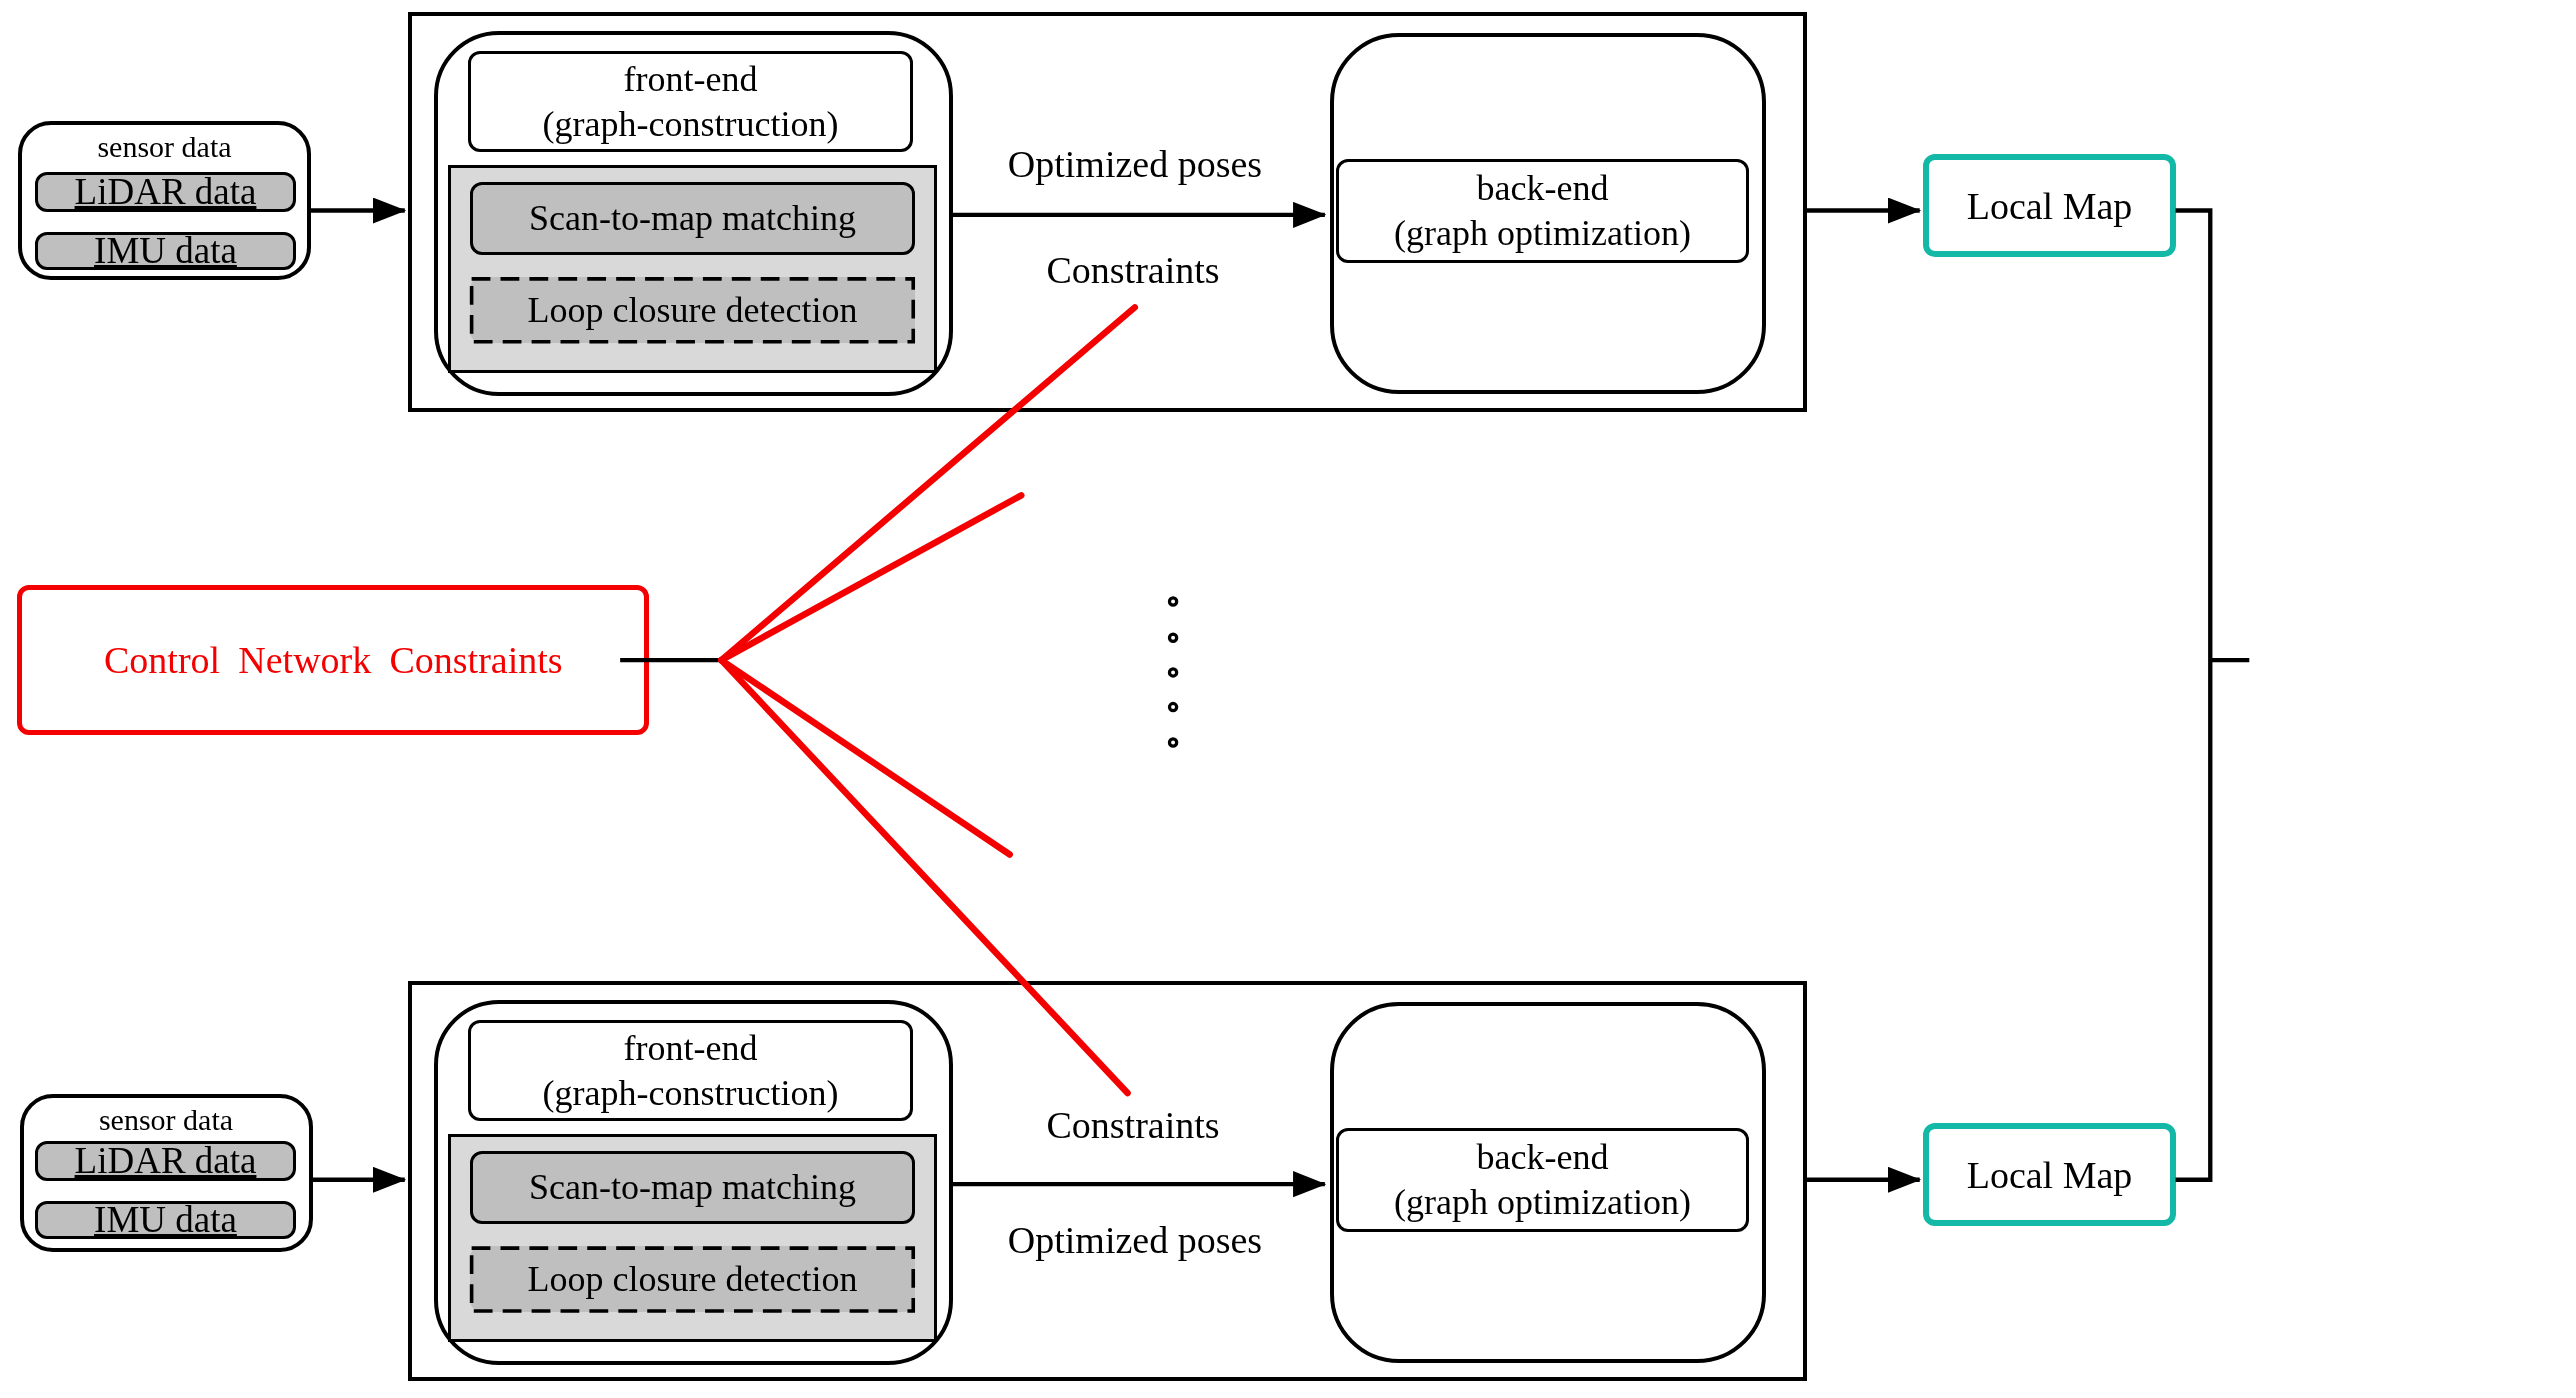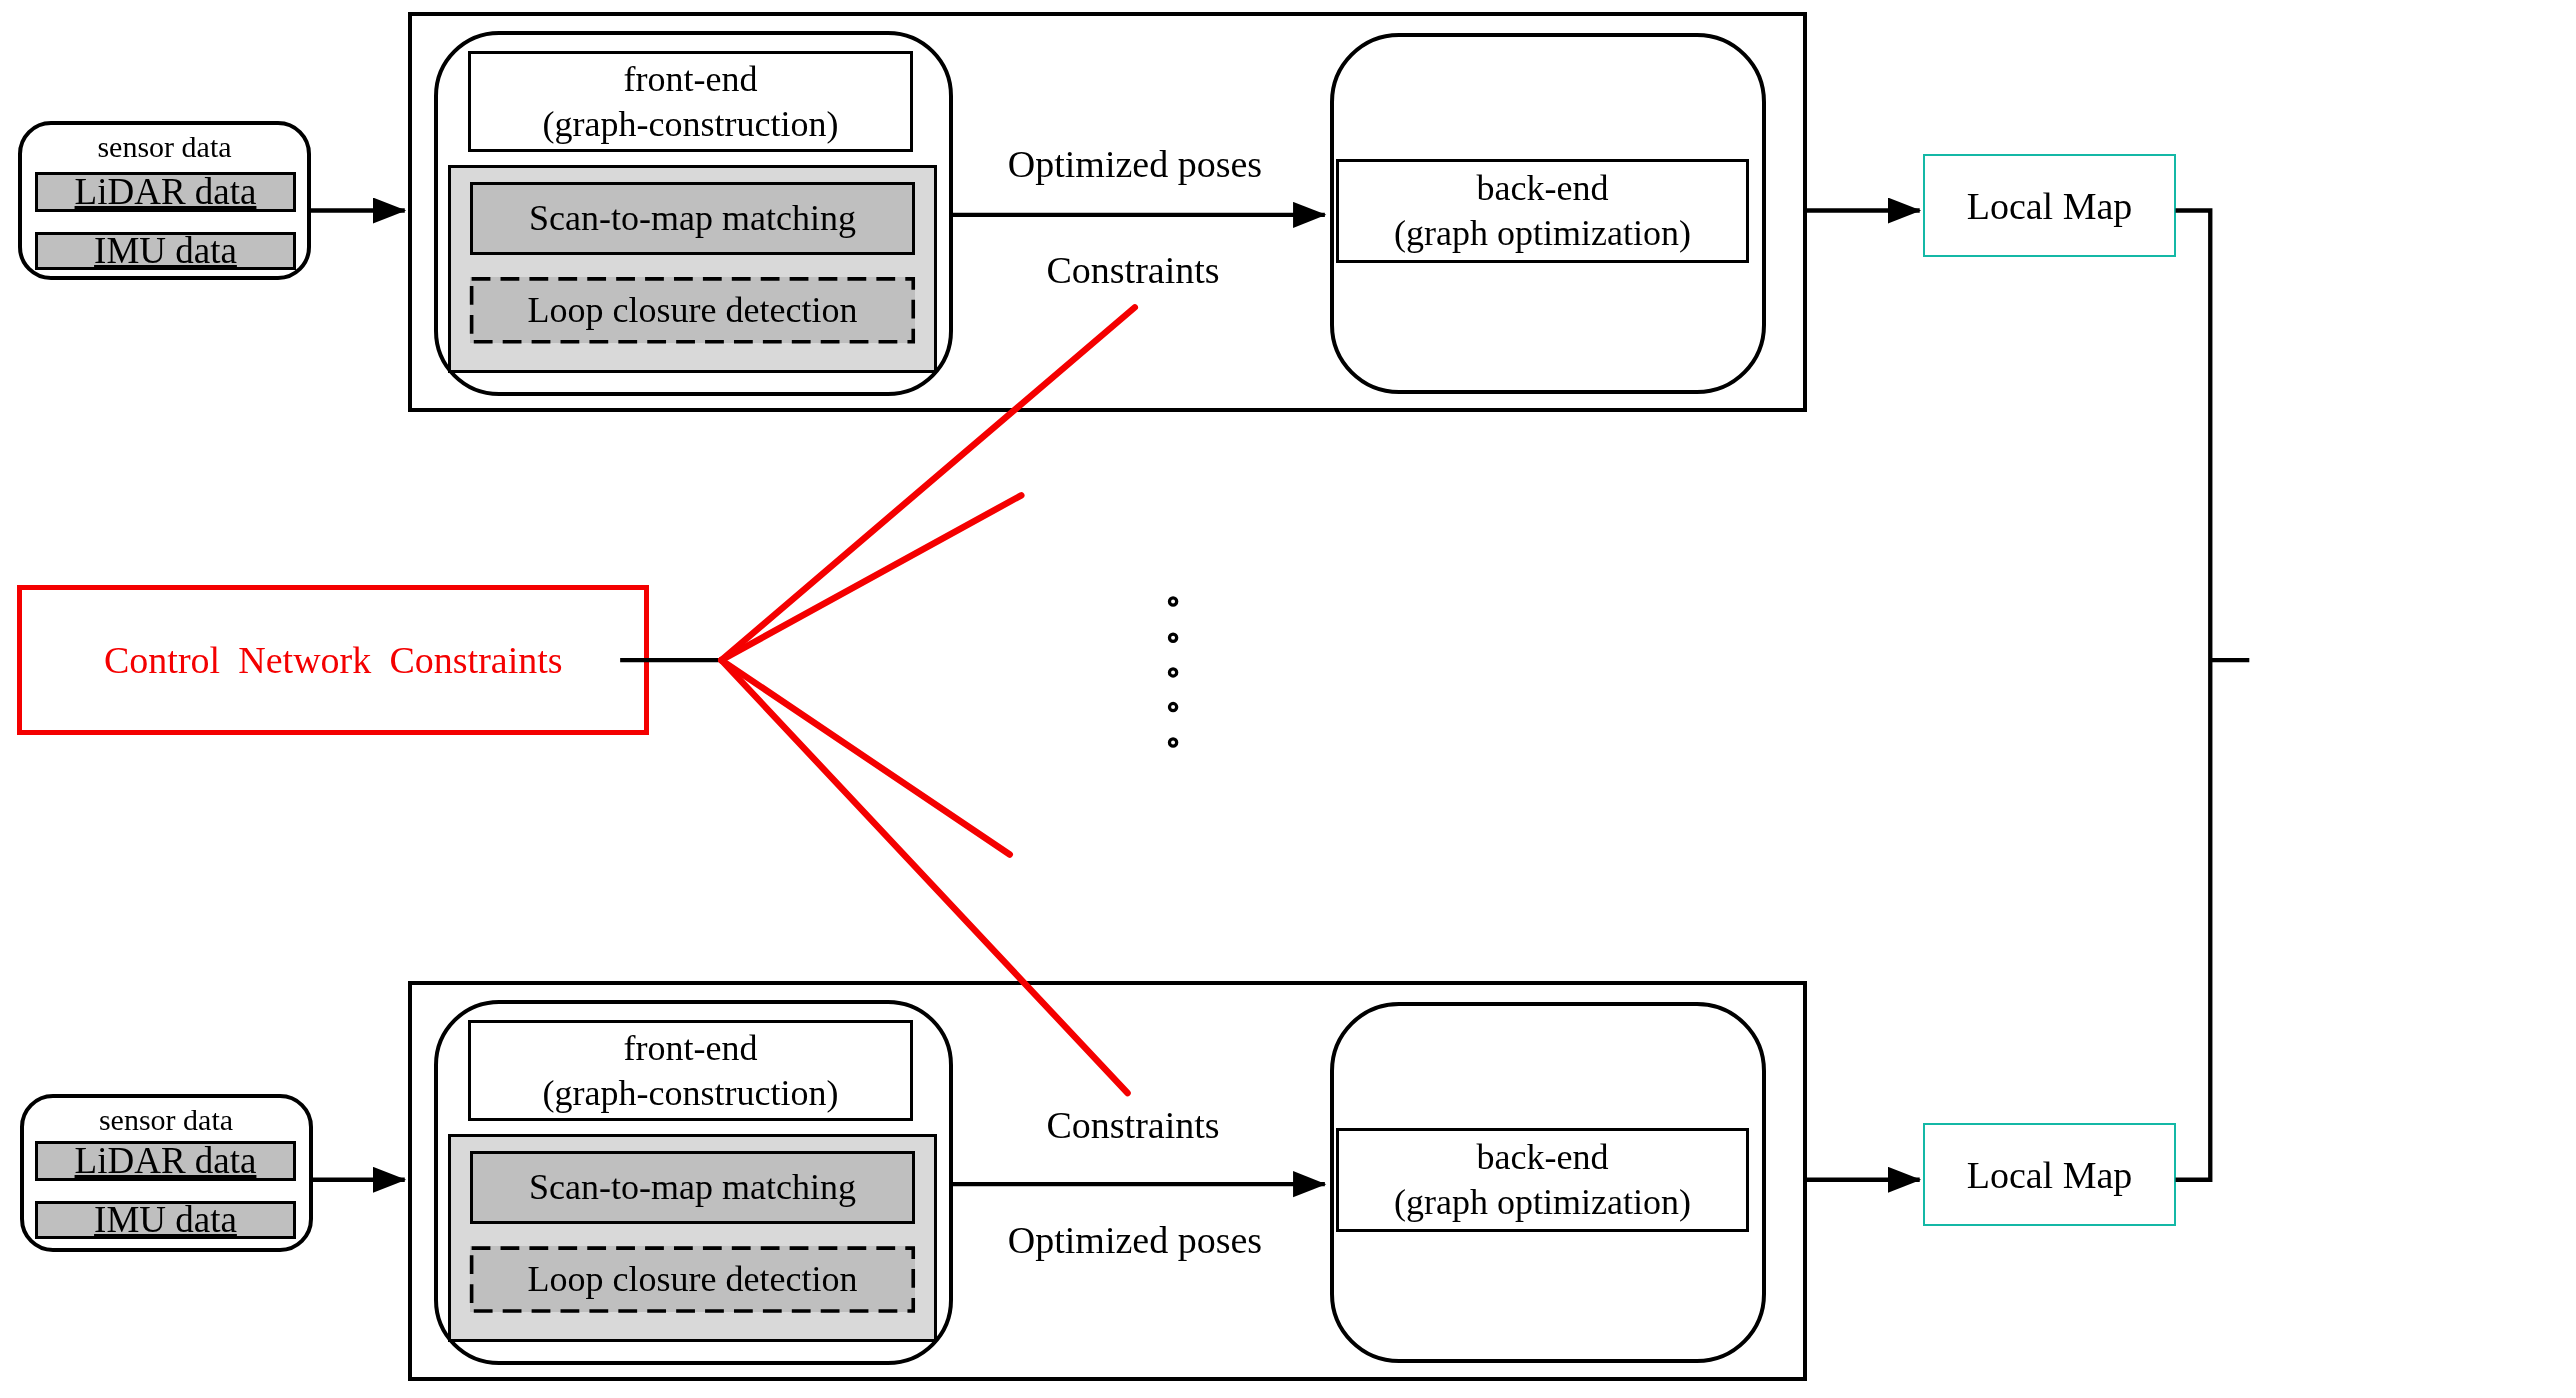--- a/index.html
+++ b/index.html
@@ -5,25 +5,25 @@
   html,body{margin:0;padding:0;background:#fff;}
   #stage{
     position:relative;
     width:2576px;height:1399px;
     background:#ffffff;
     font-family:"Liberation Serif","DejaVu Serif",serif;
     color:#000;
     overflow:hidden;
   }
   .abs{position:absolute;box-sizing:border-box;}
-  .box{display:flex;align-items:center;justify-content:center;text-align:center;}
+  .box{display:flex;align-items:center;justify-content:center;text-align:center;border-radius:12px;}
   .col{flex-direction:column;}
   .b6{border:4.3px solid #000;}
   .b5{border:3.6px solid #000;}
-  .b7{border:2px solid #14b8a6;}
+  .b7{border:6px solid #14b8a6;}
   .round-sm{border-radius:33px;}
   .round-lg{border-radius:65px;}
   .label{font-size:38px;line-height:46px;white-space:nowrap;text-align:right;}
   .f50{font-size:36px;line-height:45px;}
   .f46{font-size:37px;line-height:38px;text-decoration:underline;}
   .f42{font-size:30px;line-height:35px;}
   .panel-fill{background:#d9d9d9;}
   .module-fill{background:#bfbfbf;}
   .white-fill{background:#ffffff;}
   .red-box{

